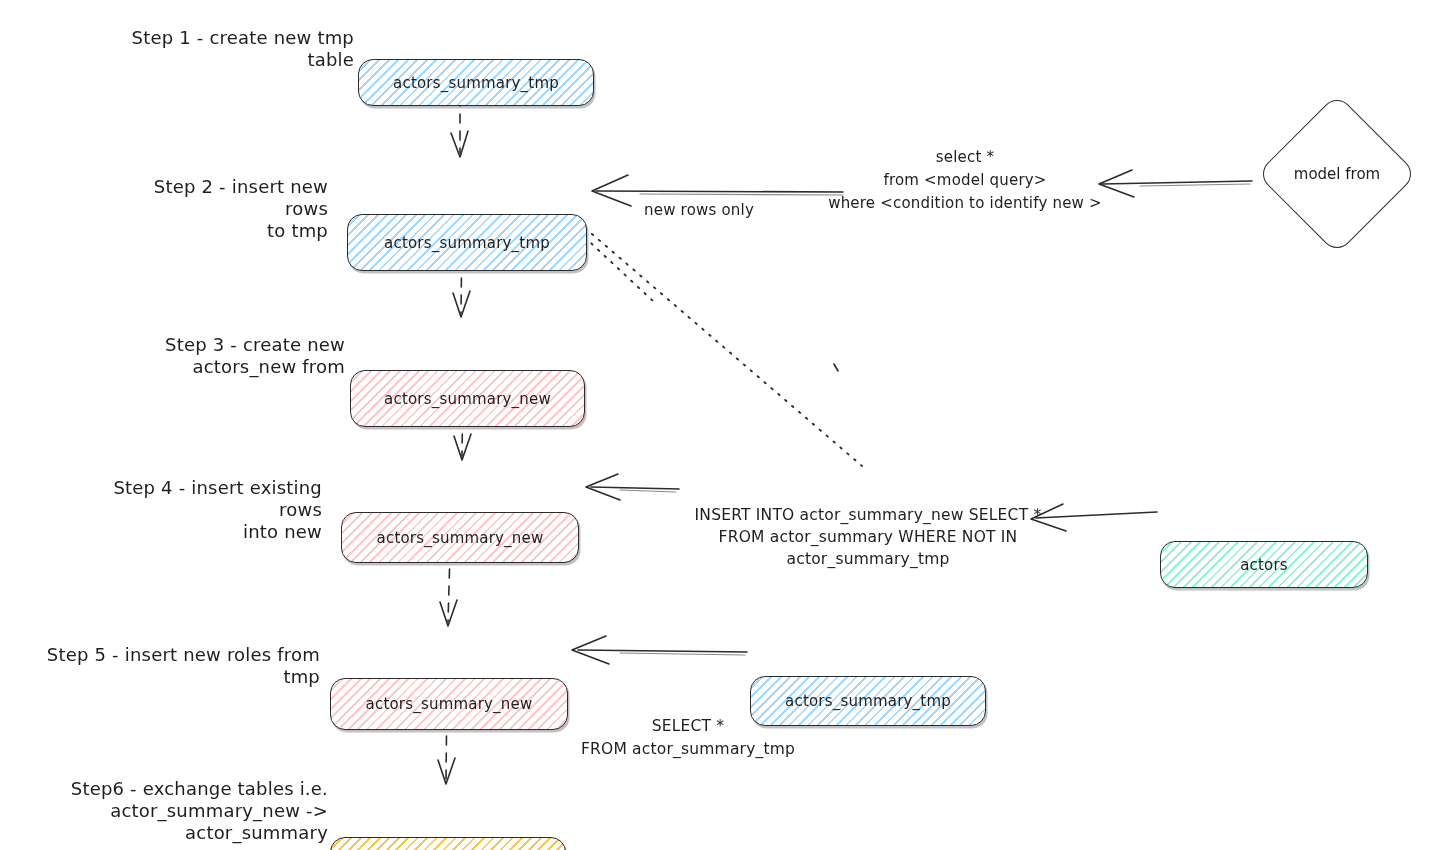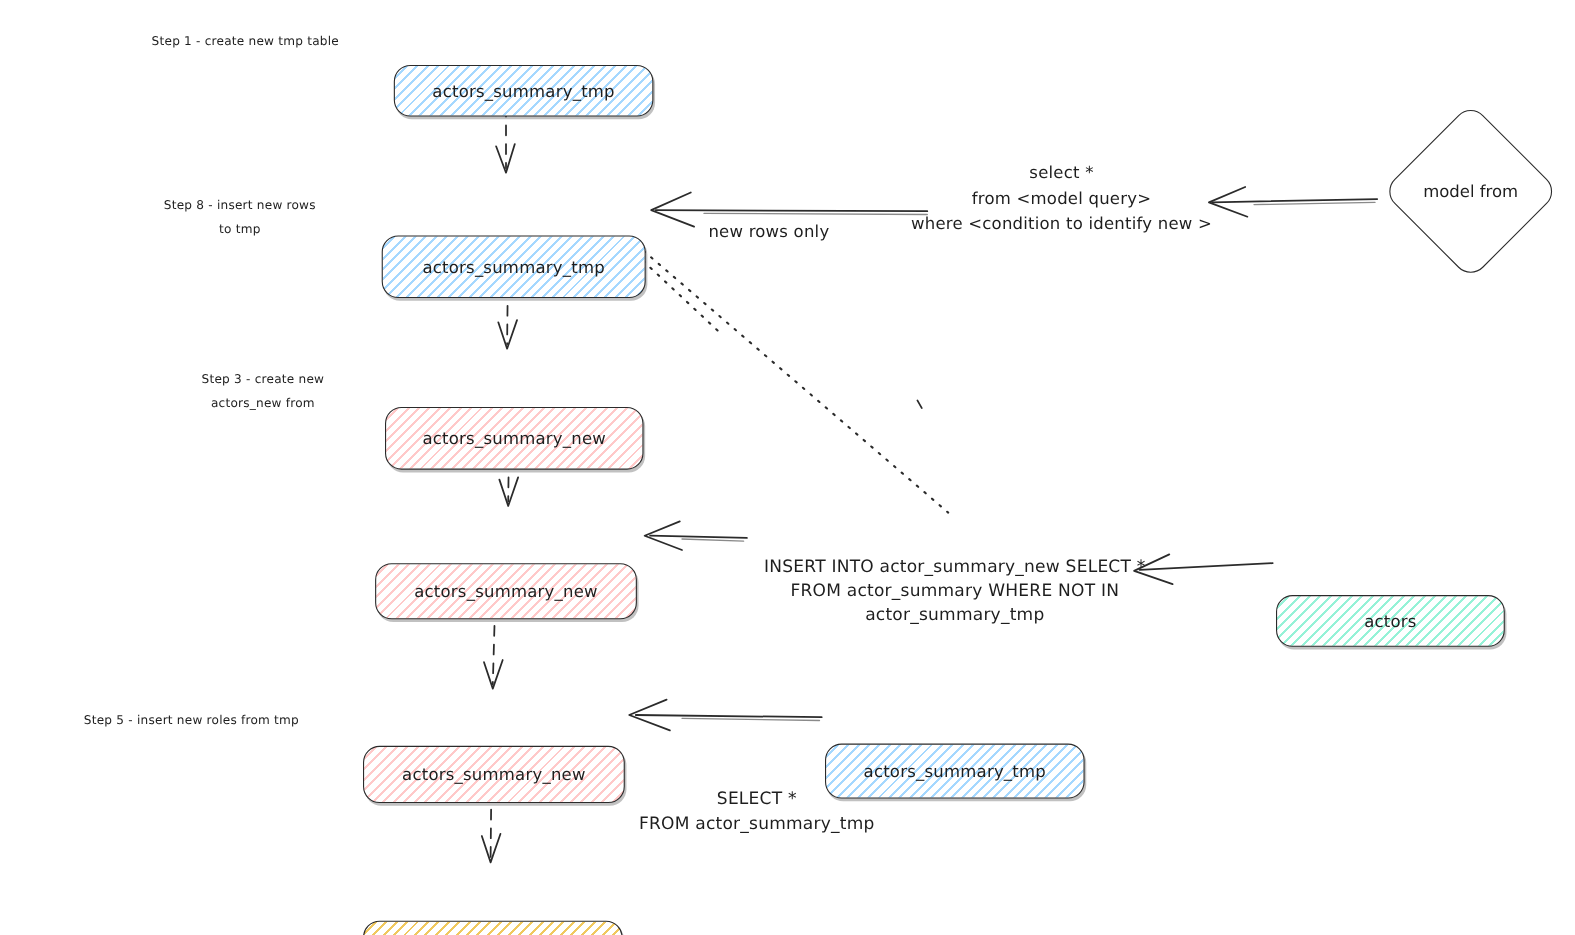--- a/index.html
+++ b/index.html
@@ -21,21 +21,21 @@
     display:flex;align-items:center;justify-content:center;
     font-size:15px;letter-spacing:.2px;
     box-shadow:1.5px 2.5px 0 rgba(50,50,50,.30);
     background-color:#fff;
     margin-top:48px;
   }
   .node.blue{background-image:repeating-linear-gradient(135deg,var(--blue-hatch) 0 1.9px,transparent 1.9px 6.7px);}
   .node.pink{background-image:repeating-linear-gradient(135deg,var(--pink-hatch) 0 1.9px,transparent 1.9px 6.7px);}
   .node.green{background-image:repeating-linear-gradient(135deg,var(--green-hatch) 0 1.9px,transparent 1.9px 6.7px);}
   .node.yellow{background-image:repeating-linear-gradient(135deg,var(--yellow-hatch) 0 1.9px,transparent 1.9px 6.7px);}
-  .lbl{position:absolute;text-align:center;font-size:11px;line-height:22px;letter-spacing:.2px;}
+  .lbl{position:absolute;text-align:right;font-size:18px;line-height:22px;letter-spacing:.2px;}
   .ann{position:absolute;text-align:center;font-size:15px;line-height:23px;letter-spacing:.2px;}
   .sql{font-size:15.5px;margin-top:32px;}
   .diamond-wrap{position:absolute;left:1256px;top:93px;width:162px;height:162px;}
   .diamond-shape{
     position:absolute;left:24px;top:24px;width:114px;height:114px;
     border:1.7px solid var(--stroke);border-radius:16px;background:#fff;
     transform:rotate(45deg);
   }
   .diamond-label{position:absolute;left:0;top:0;width:100%;height:100%;
     display:flex;align-items:center;justify-content:center;font-size:15px;}
@@ -103,29 +103,37 @@
     </g>
     <g>
       <line class="arrow" x1="834" y1="364" x2="838" y2="371"></line>
     </g>
   </svg>
 
   <div class="lbl" style="left:92px;top:27px;width:262px;">
     <div>Step 1 - create new tmp table</div>
   </div>
   <div class="lbl" style="left:108px;top:176px;width:220px;">
-    <div>Step 8 - insert new rows</div>
+    <div>Step 2 - insert new rows</div>
     <div>to tmp</div>
   </div>
   <div class="lbl" style="left:133px;top:334px;width:212px;">
     <div>Step 3 - create new</div>
     <div>actors_new from</div>
   </div>
+  <div class="lbl" style="left:82px;top:477px;width:240px;">
+    <div>Step 4 - insert existing rows</div>
+    <div>into new</div>
+  </div>
   <div class="lbl" style="left:28px;top:644px;width:292px;">
     <div>Step 5 - insert new roles from tmp</div>
+  </div>
+  <div class="lbl" style="left:8px;top:778px;width:320px;">
+    <div>Step6 - exchange tables i.e.</div>
+    <div>actor_summary_new -&gt; actor_summary</div>
   </div>
 
   <div class="node blue" style="left:358px;top:11px;width:236px;height:47px;">
     <span>actors_summary_tmp</span>
   </div>
   <div class="node blue" style="left:347px;top:166px;width:240px;height:57px;">
     <span>actors_summary_tmp</span>
   </div>
   <div class="node pink" style="left:350px;top:322px;width:235px;height:57px;">
     <span>actors_summary_new</span>

